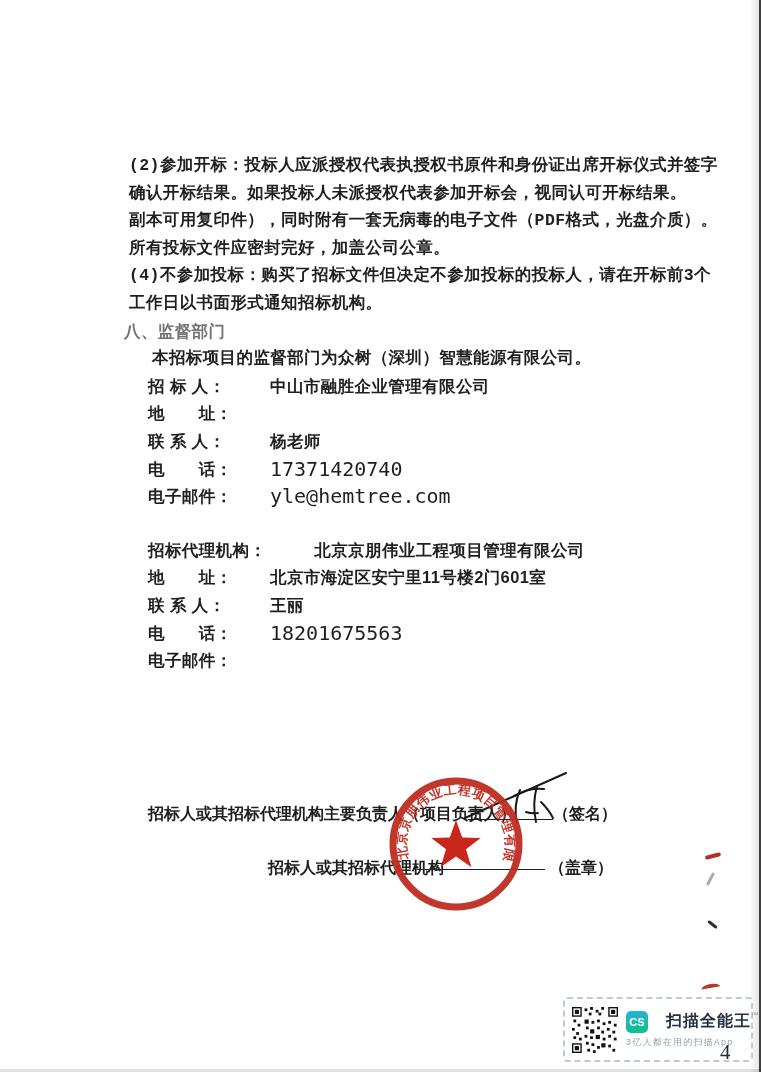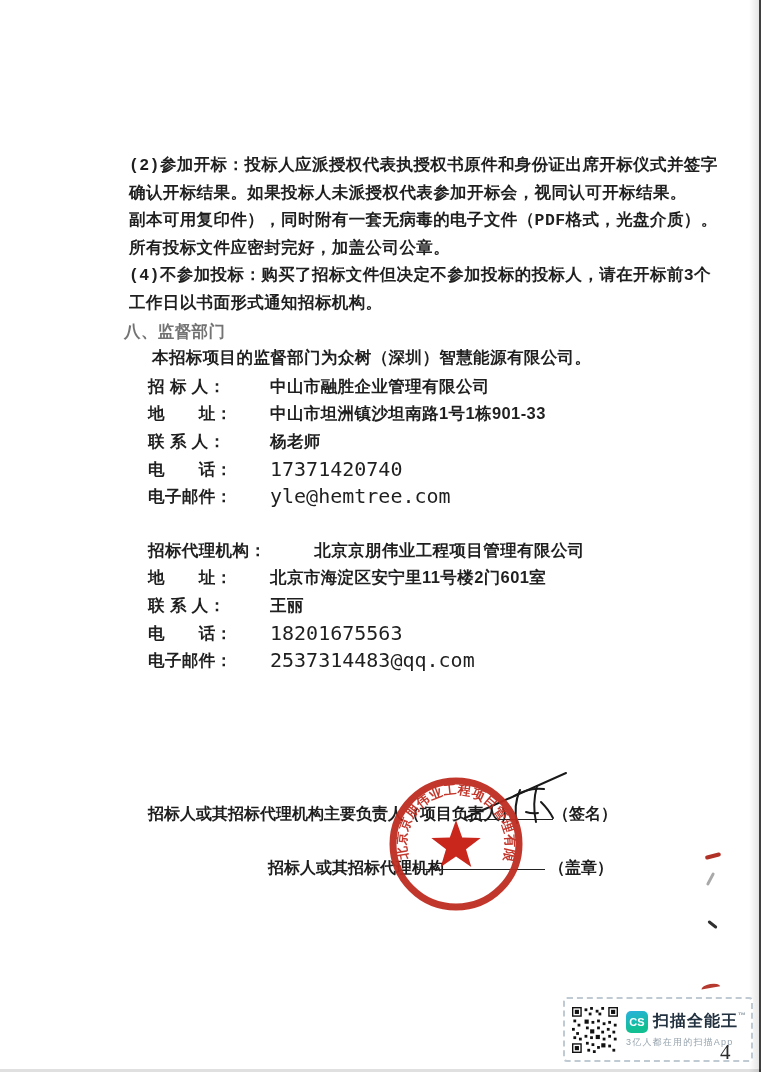--- a/index.html
+++ b/index.html
@@ -41,21 +41,21 @@
   .mark-gray-1{left:709px;top:872px;width:3px;height:14px;background:#a9a9a9;transform:rotate(28deg);border-radius:3px;}
   .mark-black-1{left:707px;top:923px;width:11px;height:3px;background:#2f2f2f;transform:rotate(38deg);}
   .mark-red-2{left:701px;top:984px;width:19px;height:4px;background:#b5392e;transform:rotate(-10deg);border-radius:50%/100% 100% 0 0;}
 
   
   .wm{position:absolute;left:563px;top:997px;width:190px;height:65px;box-sizing:border-box;
     border:2px dashed #bfcad3;border-radius:4px;background:#ffffff;z-index:5;
     display:flex;align-items:center;padding:5px 7px;gap:8px;}
   .wm-qr{flex:0 0 auto;}
   .wm-col{display:flex;flex-direction:column;gap:3px;}
-  .wm-toprow{display:flex;align-items:center;gap:5px;}
+  .wm-toprow{display:flex;align-items:center;gap:18px;}
   .cs-badge{width:22px;height:22px;border-radius:5px;display:flex;align-items:center;justify-content:center;
     background:linear-gradient(165deg,#29b1e0 0%,#12bf92 75%);color:#fff;font-size:11px;font-weight:800;}
   .wm-brand{font-size:16px;font-weight:800;color:#22313f;letter-spacing:1px;white-space:nowrap;}
   .wm-tm{font-size:8px;color:#8d9aa5;vertical-align:top;}
   .wm-tagline{font-size:9px;color:#95a2ac;letter-spacing:1.2px;white-space:nowrap;}
 
   .pagenum{position:absolute;left:720px;top:1040px;z-index:6;
     font-family:"Liberation Serif",serif;font-size:21px;color:#2b2b2b;}
 </style>
 </head>
@@ -74,21 +74,20 @@
     <div class="heading">八、监督部门</div>
     <div class="bodyline indent">本招标项目的监督部门为众树（深圳）智慧能源有限公司。</div>
 
     <div class="contact">
       <div class="crow">
         <span class="clabel">招 标 人：</span>
         <span class="cvalue">中山市融胜企业管理有限公司</span>
       </div>
       <div class="crow">
         <span class="clabel">地　　址：</span>
-        <span class="cvalue">中山市坦洲镇沙坦南路1号1栋901-33</span>
       </div>
       <div class="crow">
         <span class="clabel">联 系 人：</span>
         <span class="cvalue">杨老师</span>
       </div>
       <div class="crow">
         <span class="clabel">电　　话：</span>
         <span class="cvalue mono">17371420740</span>
       </div>
       <div class="crow">
@@ -111,21 +110,20 @@
       <div class="crow">
         <span class="clabel">联 系 人：</span>
         <span class="cvalue">王丽</span>
       </div>
       <div class="crow">
         <span class="clabel">电　　话：</span>
         <span class="cvalue mono">18201675563</span>
       </div>
       <div class="crow">
         <span class="clabel">电子邮件：</span>
-        <span class="cvalue mono">2537314483@qq.com</span>
       </div>
     </div>
   </div>
 
   <div class="sig" style="left:148px;top:804px;">招标人或其招标代理机构主要负责人（项目负责人）</div>
   <div class="sig-underline" style="left:468px;top:799px;width:85px;"></div>
   <div class="sig" style="left:553px;top:804px;">（签名）</div>
 
   <div class="sig" style="left:268px;top:858px;">招标人或其招标代理机构</div>
   <div class="sig-underline" style="left:417px;top:849px;width:128px;"></div>

